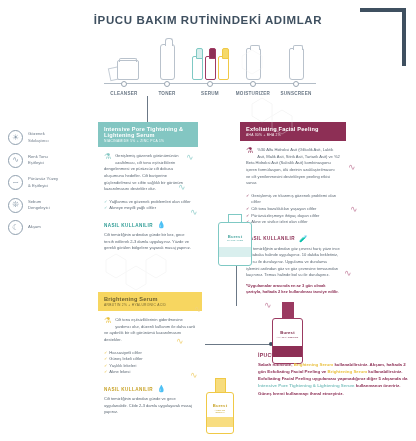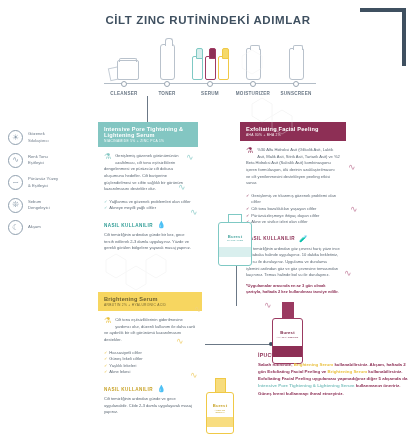--- a/index.html
+++ b/index.html
@@ -200,21 +200,21 @@
   .swirl { position: absolute; color: #f1d37a; font-size: 9px; }
   .swirl.t { color: #9ad2cf; }
   .swirl.p { color: #c98ba6; }
   .mol { position: absolute; opacity: .35; }
 </style>
 </head>
 <body>
 
 <div class="corner-bracket"></div>
 
-<div class="title">CİLT ZINC RUTİNİNDEKİ ADIMLAR</div>
+<div class="title">İPUCU BAKIM RUTİNİNDEKİ ADIMLAR</div>
 
 <div class="routine">
   <div class="bottles">
     <div class="bslot">
       <div class="sachet"></div>
       <div class="jar"></div>
     </div>
     <div class="bslot">
       <div class="bottle-t"></div>
     </div>

